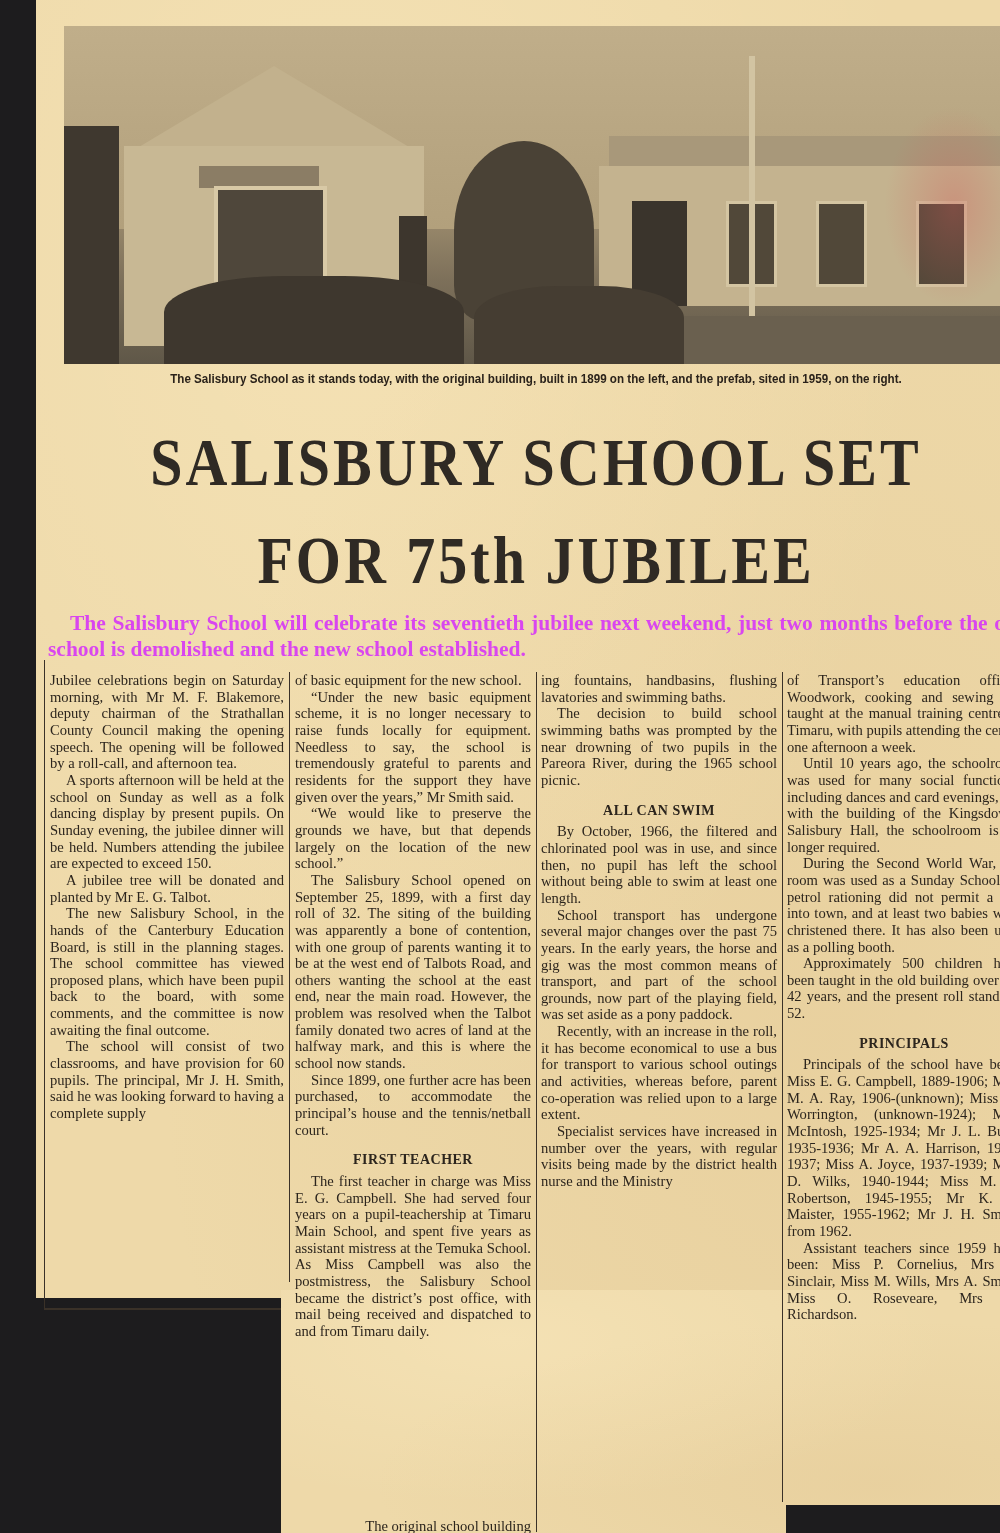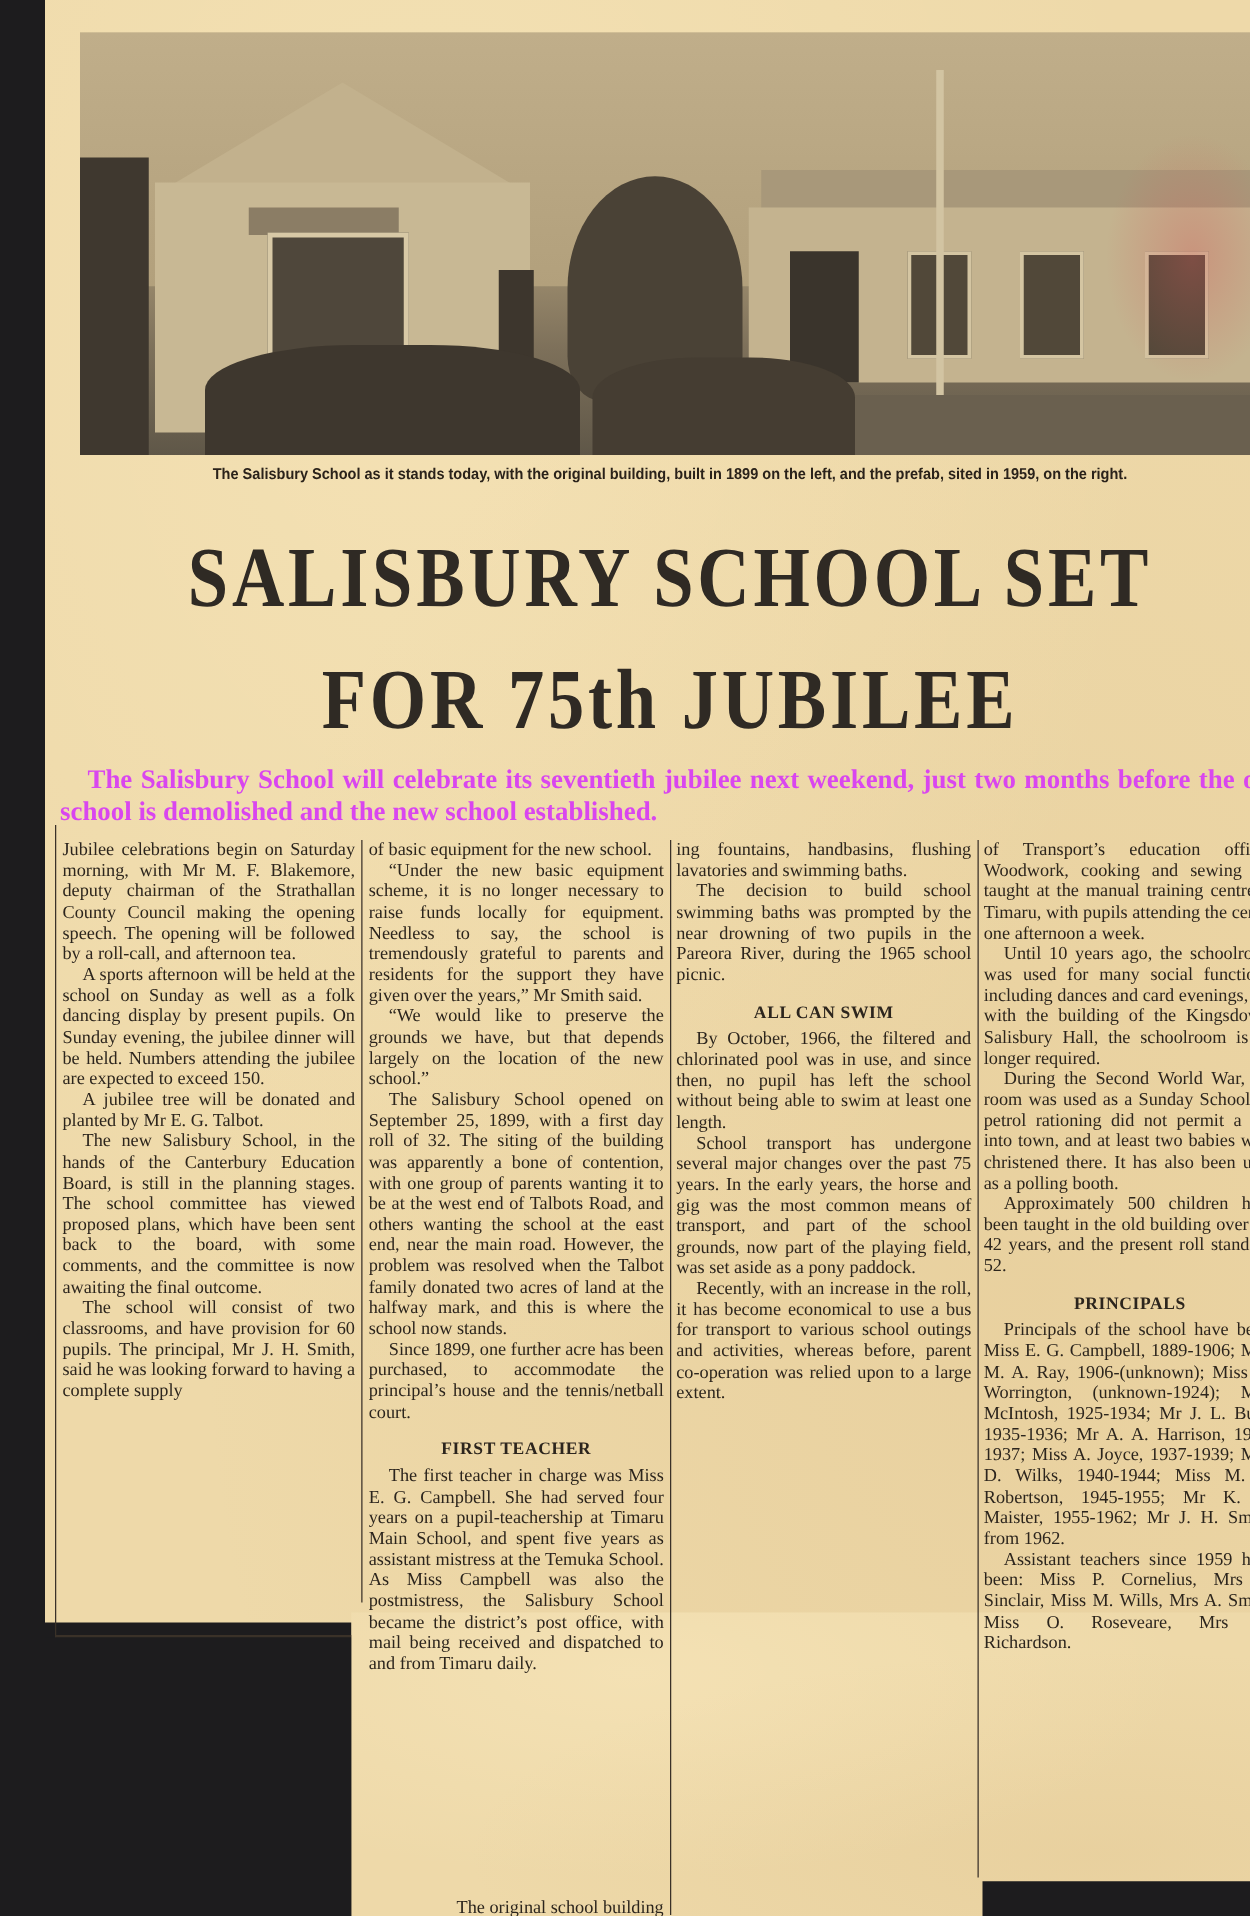--- a/index.html
+++ b/index.html
@@ -131,21 +131,21 @@
   <div class="rule r0"></div>
   <div class="rule r1"></div>
   <div class="rule r2"></div>
   <div class="rule r3"></div>
   <div class="rule r4"></div>
 
   <div class="col c1">
     <p class="noindent">Jubilee celebrations begin on Saturday morning, with Mr M. F. Blakemore, deputy chairman of the Strathallan County Council making the opening speech. The opening will be followed by a roll-call, and afternoon tea.</p>
     <p>A sports afternoon will be held at the school on Sunday as well as a folk dancing display by present pupils. On Sunday evening, the jubilee dinner will be held. Numbers attending the jubilee are expected to exceed 150.</p>
     <p>A jubilee tree will be donated and planted by Mr E. G. Talbot.</p>
-    <p>The new Salisbury School, in the hands of the Canterbury Education Board, is still in the planning stages. The school committee has viewed proposed plans, which have been sent back to the board, with some comments, and the committee is now awaiting the final outcome.</p>
+    <p>The new Salisbury School, in the hands of the Canterbury Education Board, is still in the planning stages. The school committee has viewed proposed plans, which have been pupil back to the board, with some comments, and the committee is now awaiting the final outcome.</p>
     <p>The school will consist of two classrooms, and have provision for 60 pupils. The principal, Mr J. H. Smith, said he was looking forward to having a complete supply</p>
   </div>
   <div class="hrule"></div>
   <div class="torn"></div>
 
   <div class="col c2">
     <p class="noindent">of basic equipment for the new school.</p>
     <p>“Under the new basic equipment scheme, it is no longer necessary to raise funds locally for equipment. Needless to say, the school is tremendously grateful to parents and residents for the support they have given over the years,” Mr Smith said.</p>
     <p>“We would like to preserve the grounds we have, but that depends largely on the location of the new school.”</p>
     <p>The Salisbury School opened on September 25, 1899, with a first day roll of 32. The siting of the building was apparently a bone of contention, with one group of parents wanting it to be at the west end of Talbots Road, and others wanting the school at the east end, near the main road. However, the problem was resolved when the Talbot family donated two acres of land at the halfway mark, and this is where the school now stands.</p>
@@ -155,20 +155,21 @@
   </div>
   <div class="cutoff">The original school building</div>
 
   <div class="col c3">
     <p class="noindent">ing fountains, handbasins, flushing lavatories and swimming baths.</p>
     <p>The decision to build school swimming baths was prompted by the near drowning of two pupils in the Pareora River, during the 1965 school picnic.</p>
     <h3>ALL CAN SWIM</h3>
     <p>By October, 1966, the filtered and chlorinated pool was in use, and since then, no pupil has left the school without being able to swim at least one length.</p>
     <p>School transport has undergone several major changes over the past 75 years. In the early years, the horse and gig was the most common means of transport, and part of the school grounds, now part of the playing field, was set aside as a pony paddock.</p>
     <p>Recently, with an increase in the roll, it has become economical to use a bus for transport to various school outings and activities, whereas before, parent co-operation was relied upon to a large extent.</p>
+    <p>Specialist services have increased in number over the years, with regular visits being made by the district health nurse and the Ministry</p>
   </div>
 
   <div class="col c4">
     <p class="noindent">of Transport’s education officer. Woodwork, cooking and sewing are taught at the manual training centre in Timaru, with pupils attending the centre one afternoon a week.</p>
     <p>Until 10 years ago, the schoolroom was used for many social functions, including dances and card evenings, but with the building of the Kingsdown-Salisbury Hall, the schoolroom is no longer required.</p>
     <p>During the Second World War, the room was used as a Sunday School, as petrol rationing did not permit a trip into town, and at least two babies were christened there. It has also been used as a polling booth.</p>
     <p>Approximately 500 children have been taught in the old building over the 42 years, and the present roll stands at 52.</p>
     <h3>PRINCIPALS</h3>
     <p>Principals of the school have been: Miss E. G. Campbell, 1889-1906; Miss M. A. Ray, 1906-(unknown); Miss M. Worrington, (unknown-1924); Miss McIntosh, 1925-1934; Mr J. L. Bush, 1935-1936; Mr A. A. Harrison, 1937-1937; Miss A. Joyce, 1937-1939; Miss D. Wilks, 1940-1944; Miss M. A. Robertson, 1945-1955; Mr K. G. Maister, 1955-1962; Mr J. H. Smith, from 1962.</p>
     <p>Assistant teachers since 1959 have been: Miss P. Cornelius, Mrs A. Sinclair, Miss M. Wills, Mrs A. Smith, Miss O. Roseveare, Mrs M. Richardson.</p>

